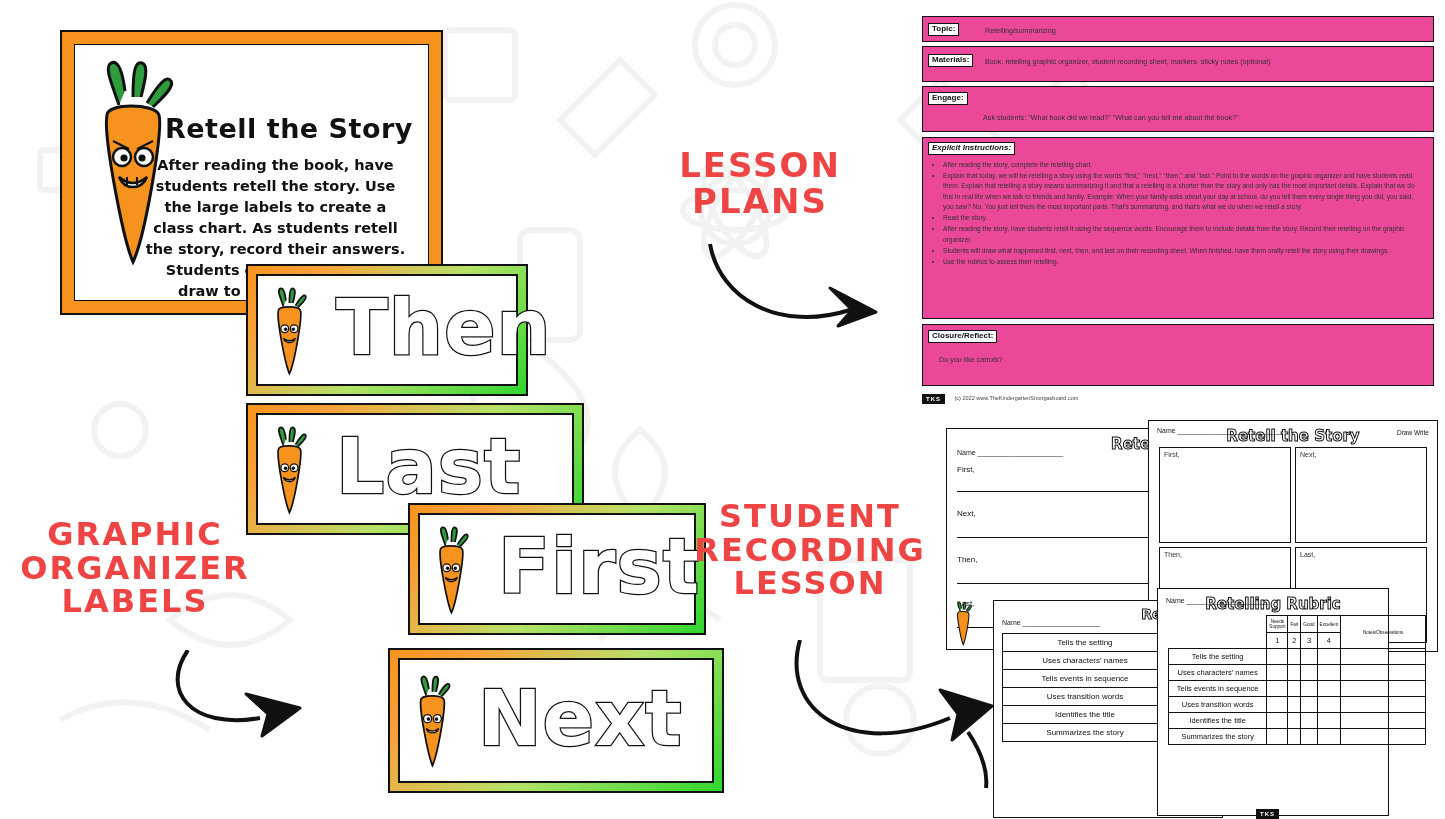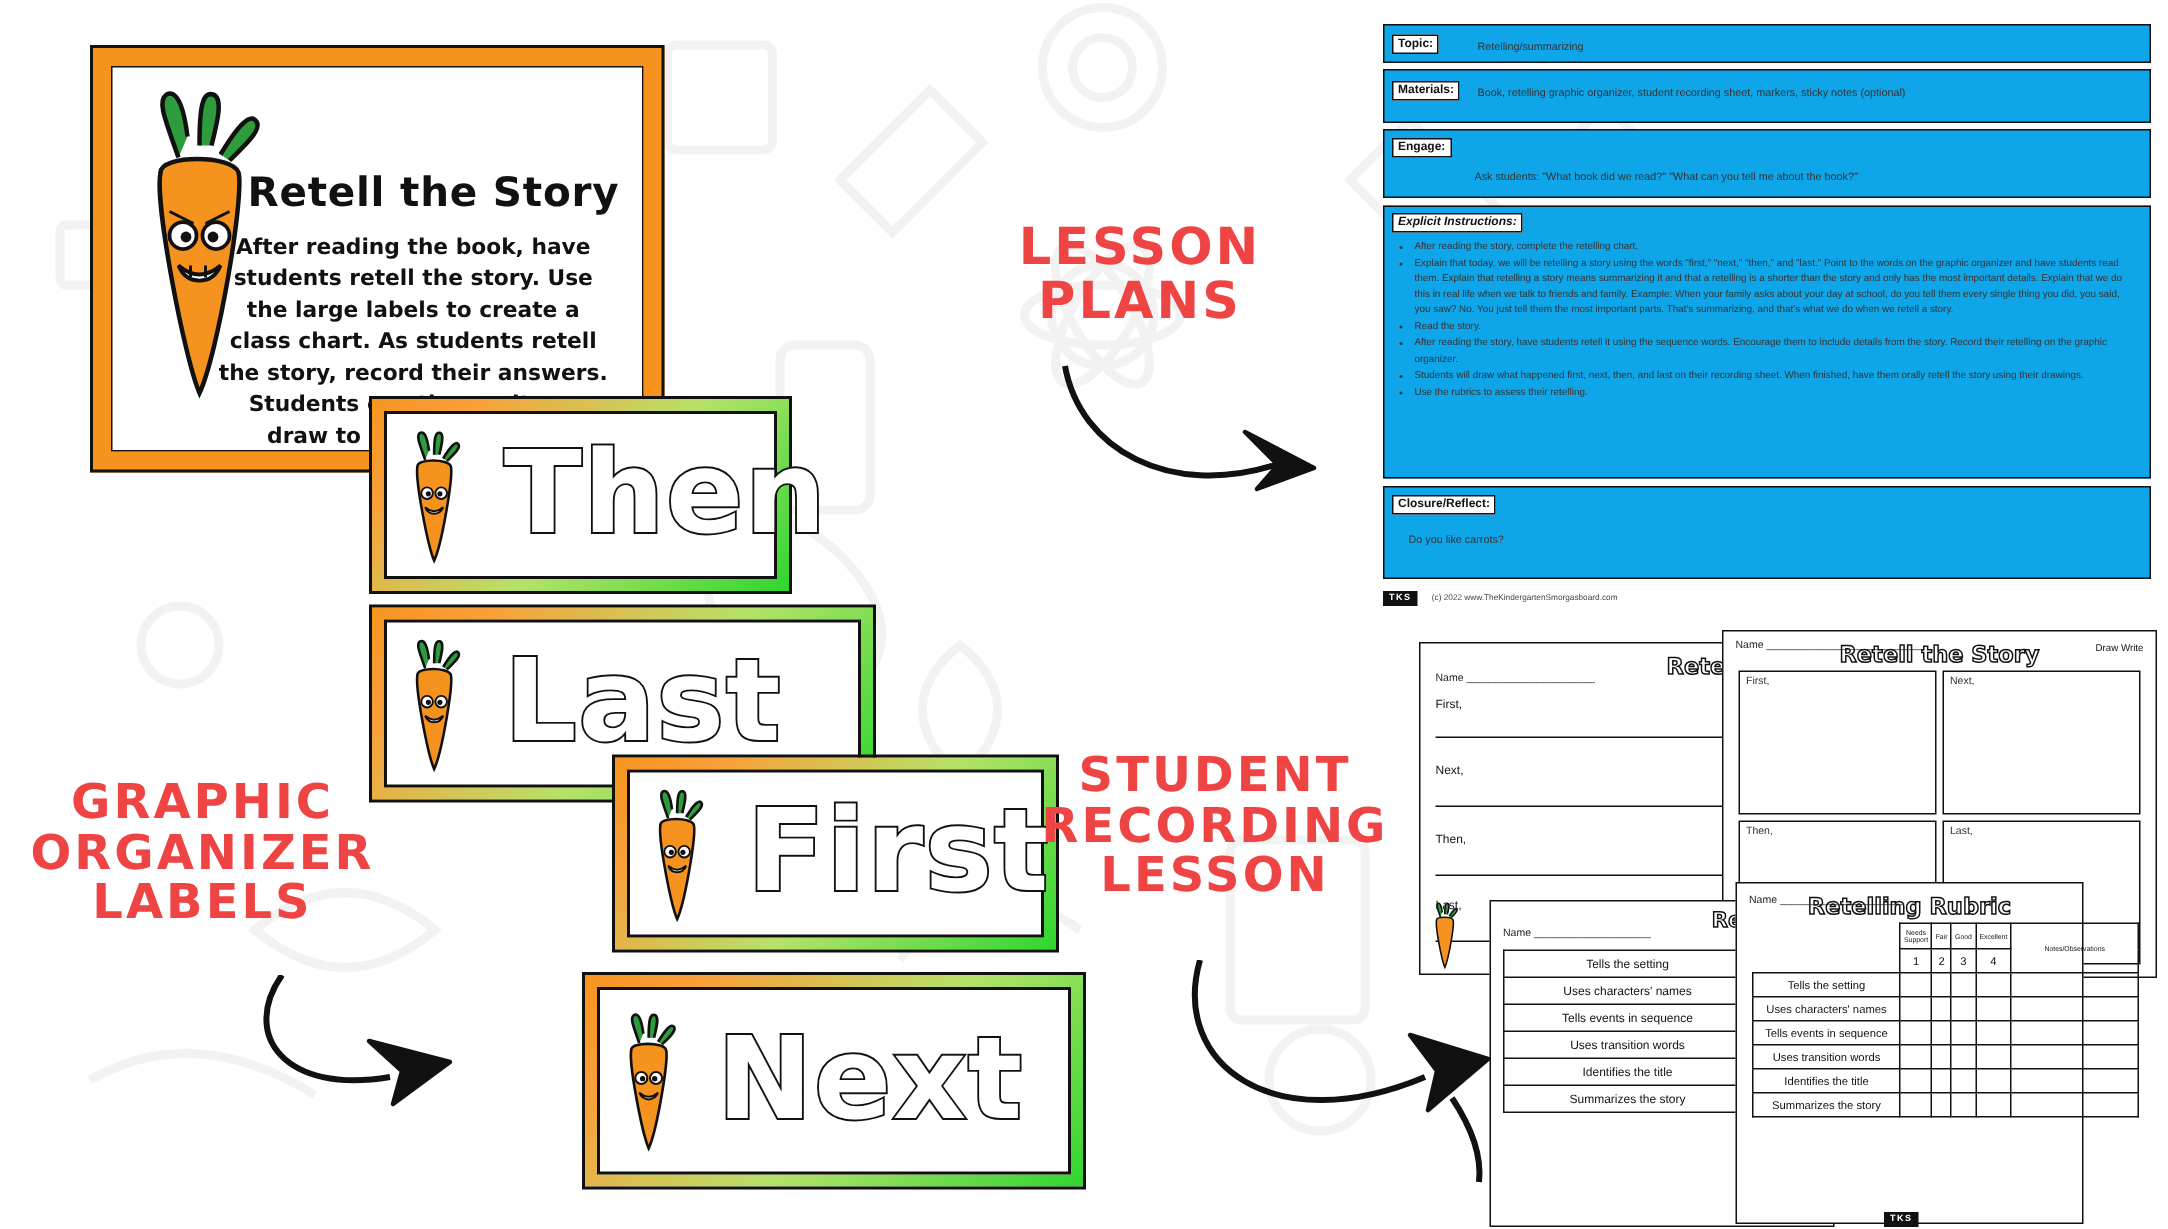--- a/index.html
+++ b/index.html
@@ -64,21 +64,21 @@
     font-family:"DejaVu Sans", sans-serif;
     font-weight:bold;color:#ef4444;text-align:center;
     letter-spacing:2px;line-height:1.05;
   }
   #annot-lesson{left:660px;top:148px;width:200px;font-size:34px;}
   #annot-graphic{left:10px;top:518px;width:250px;font-size:32px;}
   #annot-student{left:690px;top:500px;width:240px;font-size:32px;}
 
   
   #lessonplan{position:absolute;left:922px;top:16px;width:512px;height:392px;z-index:2;}
-  .lp-box{position:absolute;left:0;right:0;background:#0ea5e9;border:1px solid #111;box-sizing:border-box;}
+  .lp-box{position:absolute;left:0;right:0;background:#ec4899;border:1px solid #111;box-sizing:border-box;}
   .lp-h{
     display:inline-block;font-weight:bold;font-size:8px;color:#111;
     border:1px solid #111;padding:1px 3px;background:#fff;line-height:1.1;
   }
   .lp-t{font-size:7.2px;color:#333;line-height:1.5;}
   .lp-list{margin:0;padding-left:10px;}
   .lp-list li{font-size:6.6px;line-height:1.55;color:#333;margin-bottom:1px;}
   #lp-footer{position:absolute;left:0;top:378px;font-size:5.5px;color:#444;}
   .tks-badge{
     display:inline-block;background:#111;color:#fff;font-size:6px;font-weight:bold;

